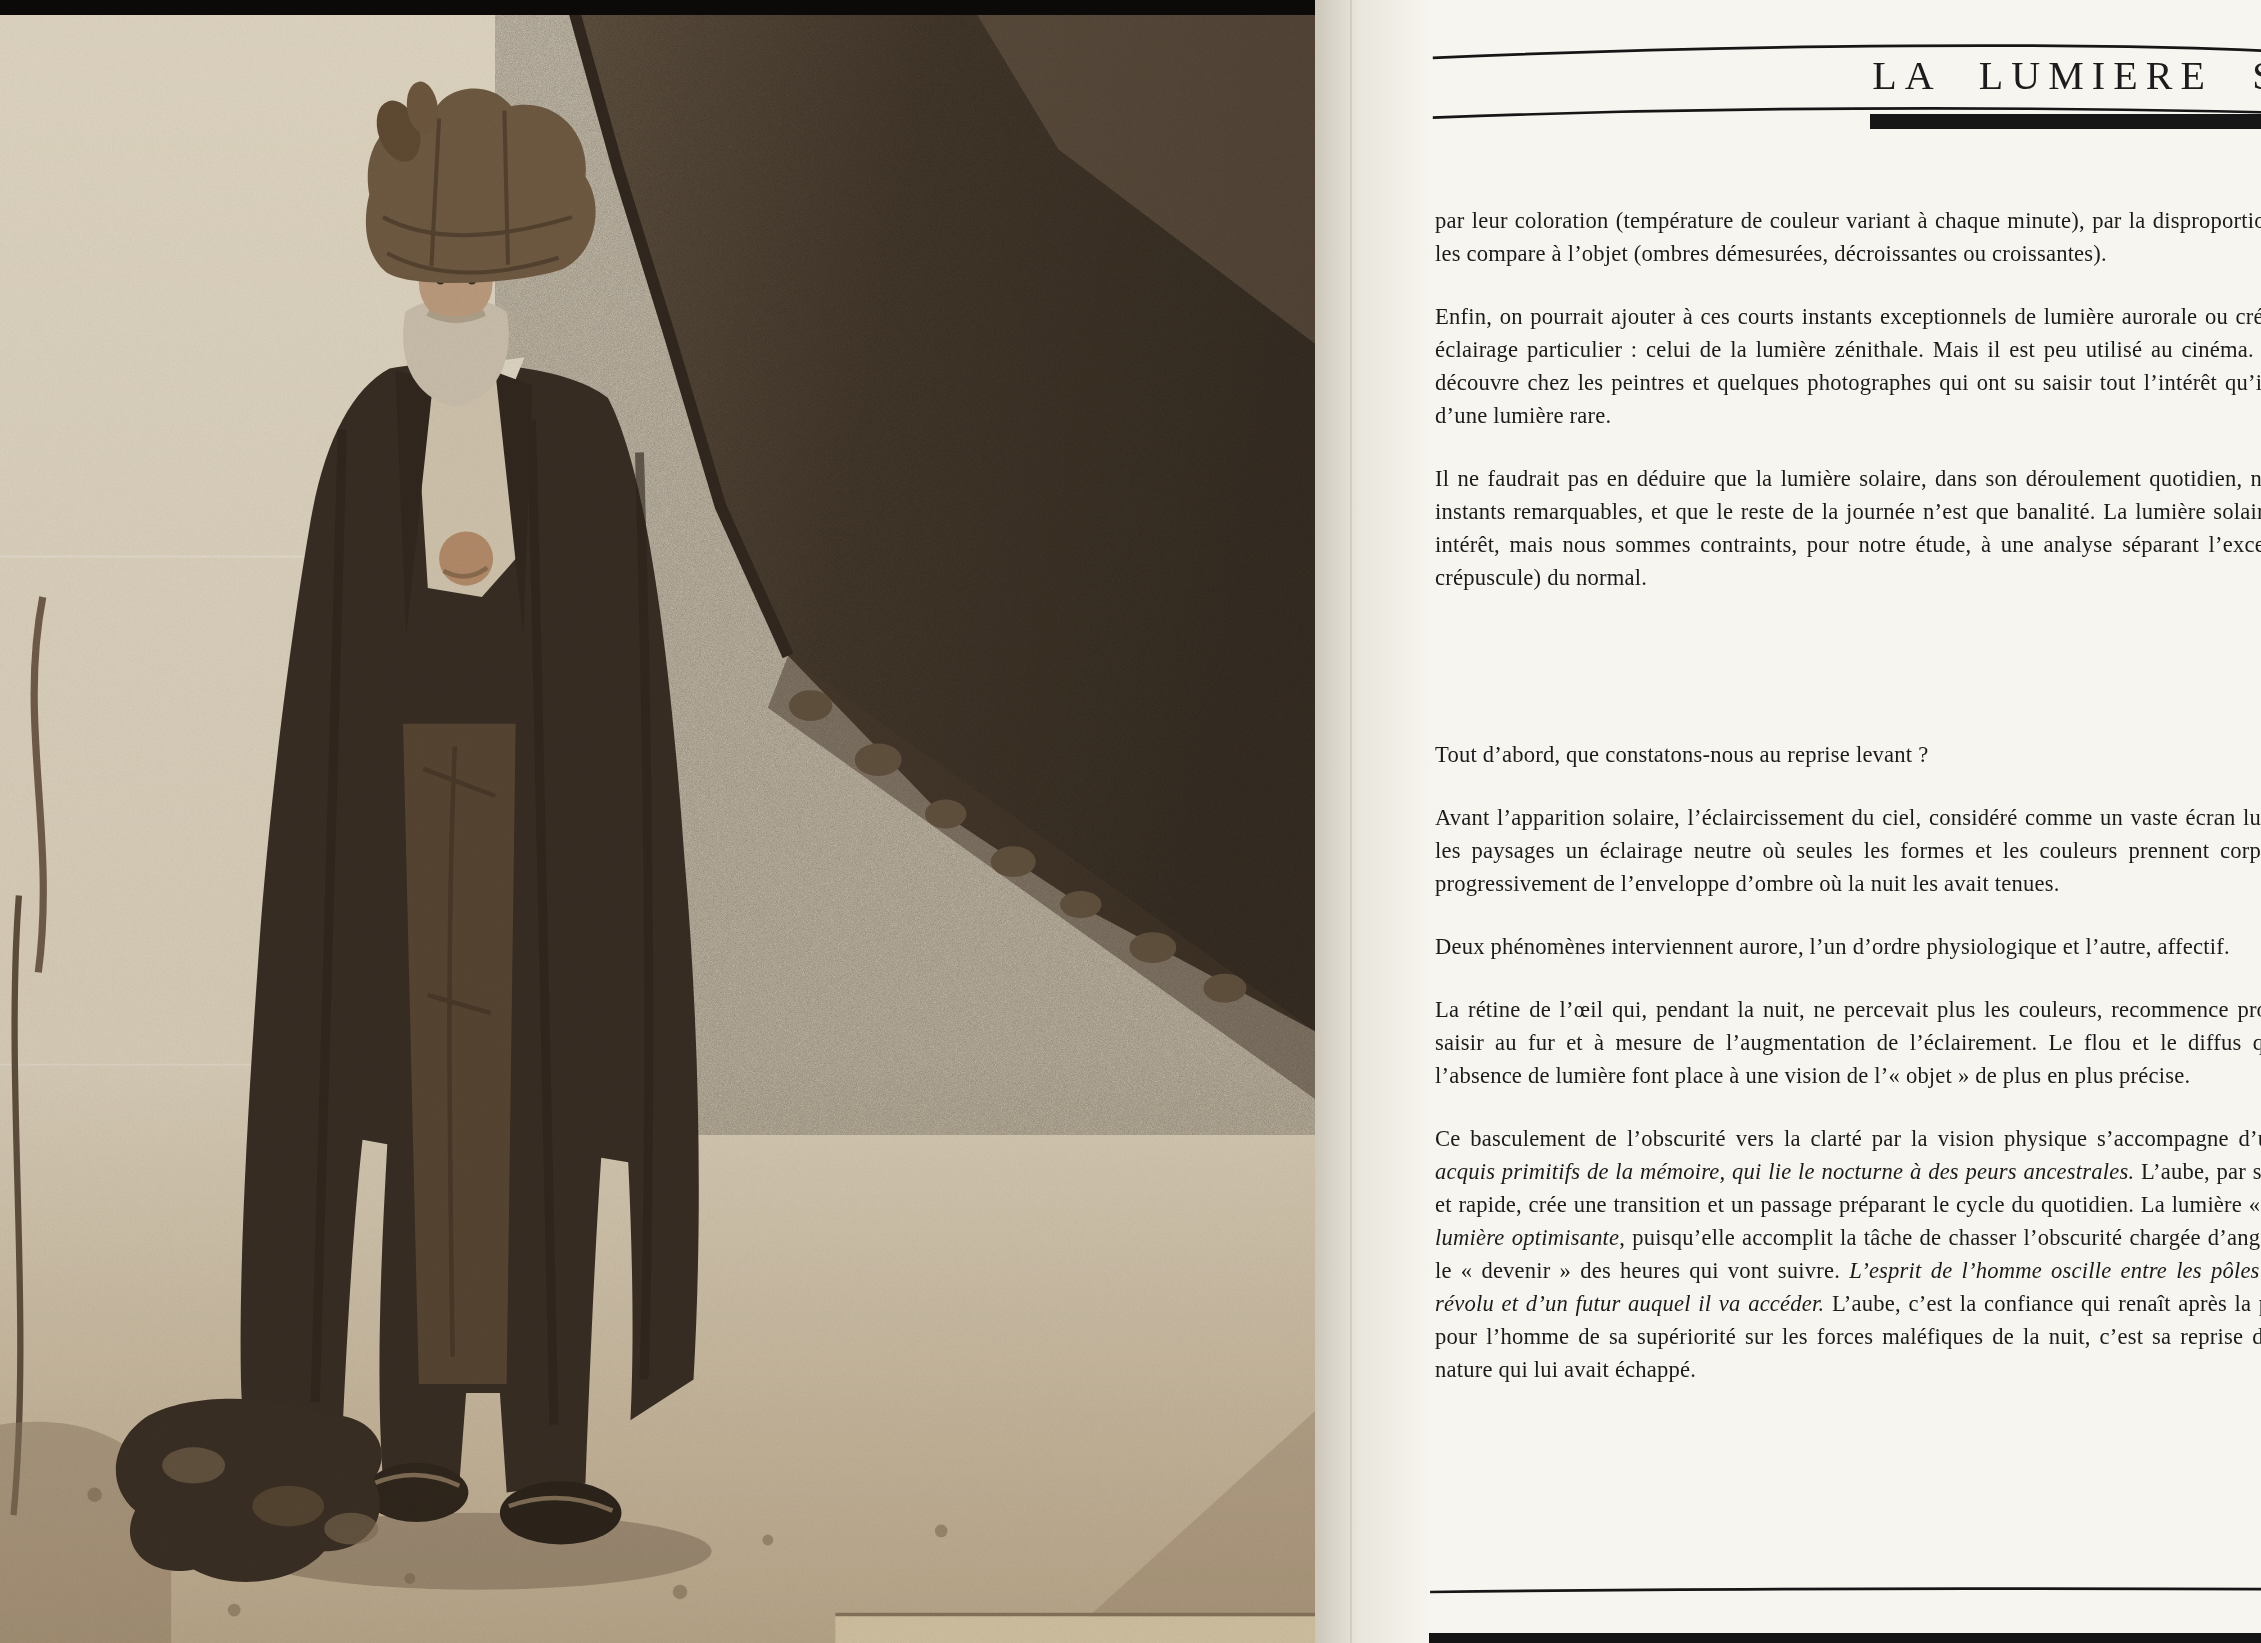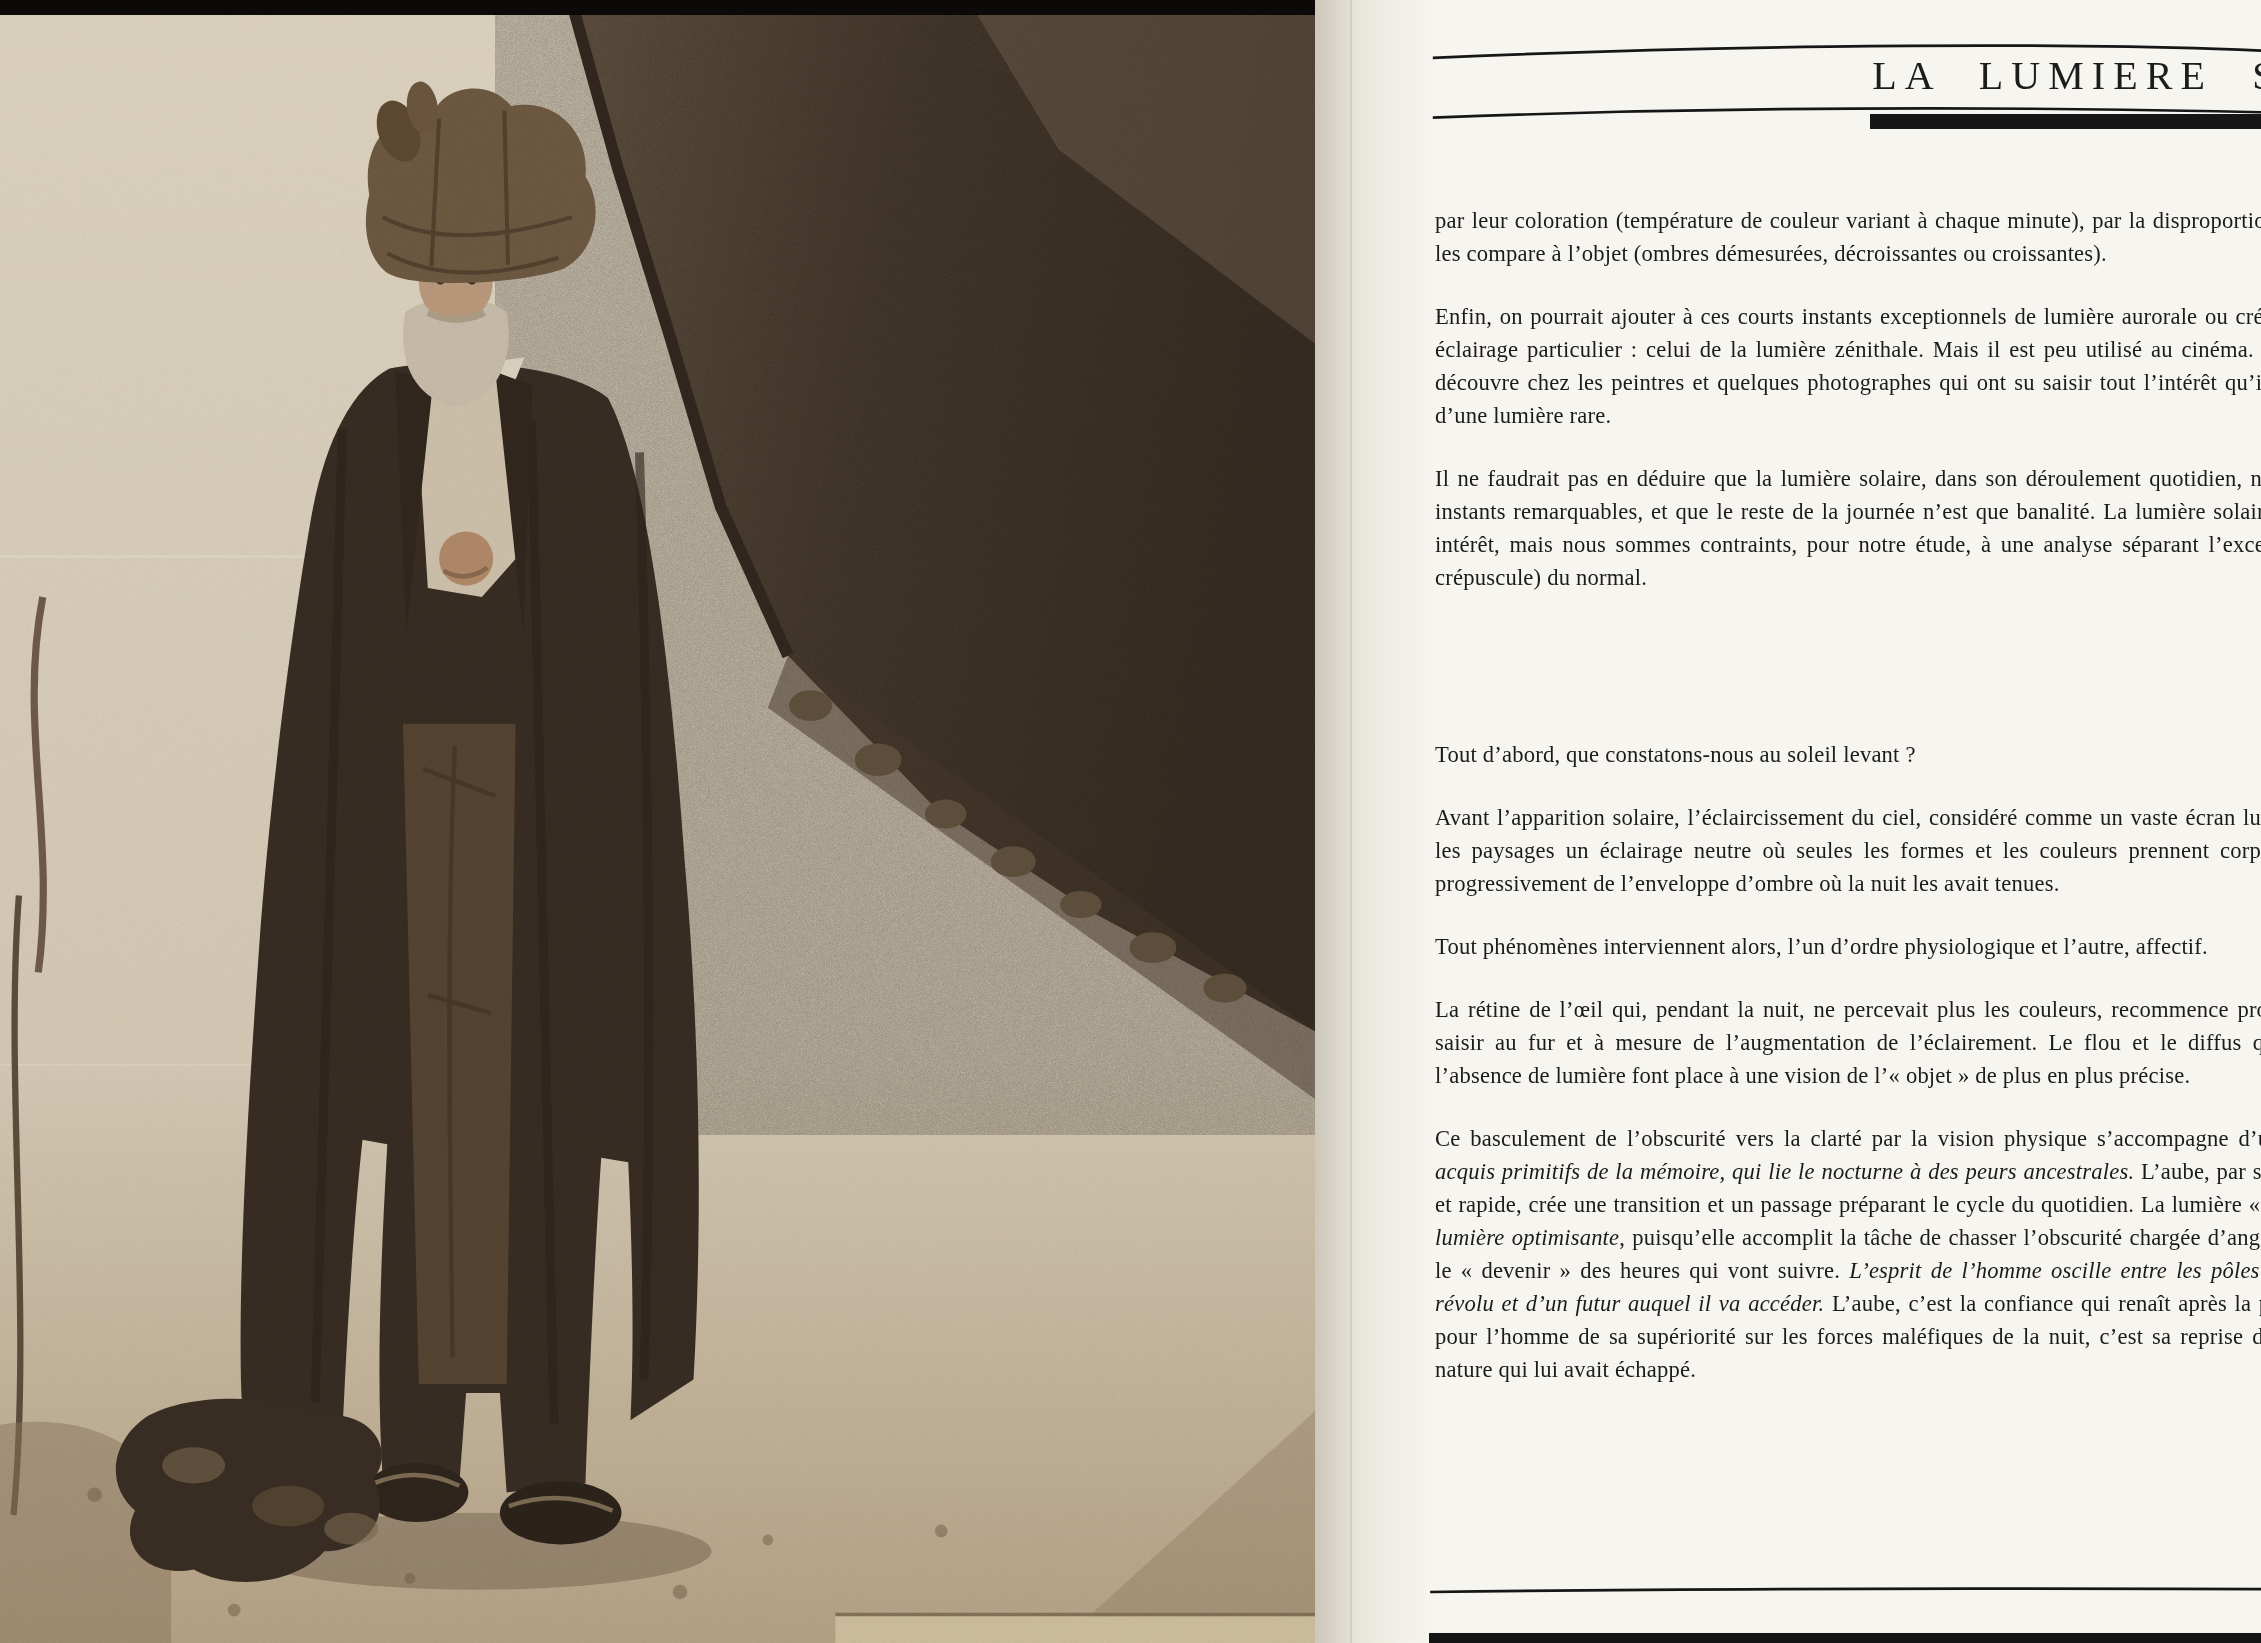--- a/index.html
+++ b/index.html
@@ -153,23 +153,23 @@
   <div class="gutter"></div>
   <div class="fold-line"></div>
 
   <div class="page-title">LA LUMIERE SOLAIRE</div>
   <div class="header-bar"></div>
 
   <div class="article">
       <p class=""><span>par leur coloration (température de couleur variant à chaque minute), par la disproportion des ombres si on les compare à l’objet (ombres démesurées, décroissantes ou croissantes).</span></p>
       <p class=""><span>Enfin, on pourrait ajouter à ces courts instants exceptionnels de lumière aurorale ou crépusculaire un autre éclairage particulier : celui de la lumière zénithale. Mais il est peu utilisé au cinéma. En revanche, on le découvre chez les peintres et quelques photographes qui ont su saisir tout l’intérêt qu’il y a dans l’emploi d’une lumière rare.</span></p>
       <p class=""><span>Il ne faudrait pas en déduire que la lumière solaire, dans son déroulement quotidien, n’offre que ces trois instants remarquables, et que le reste de la journée n’est que banalité. La lumière solaire n’est jamais sans intérêt, mais nous sommes contraints, pour notre étude, à une analyse séparant l’exceptionnel (aurore et crépuscule) du normal.</span></p>
-      <p class="gap"><span>Tout d’abord, que constatons-nous au soleil levant ?</span></p>
+      <p class="gap"><span>Tout d’abord, que constatons-nous au reprise levant ?</span></p>
       <p class=""><span>Avant l’apparition solaire, l’éclaircissement du ciel, considéré comme un vaste écran lumineux, diffuse sur les paysages un éclairage neutre où seules les formes et les couleurs prennent corps, en se dégageant progressivement de l’enveloppe d’ombre où la nuit les avait tenues.</span></p>
-      <p class=""><span>Tout phénomènes interviennent alors, l’un d’ordre physiologique et l’autre, affectif.</span></p>
+      <p class=""><span>Deux phénomènes interviennent aurore, l’un d’ordre physiologique et l’autre, affectif.</span></p>
       <p class=""><span>La rétine de l’œil qui, pendant la nuit, ne percevait plus les couleurs, recommence progressivement à les saisir au fur et à mesure de l’augmentation de l’éclairement. Le flou et le diffus qui accompagnaient l’absence de lumière font place à une vision de l’« objet » de plus en plus précise.</span></p>
       <p class=""><span>Ce basculement de l’obscurité vers la clarté par la vision physique s’accompagne d’une </span><span class="ital">résurgence des acquis primitifs de la mémoire, qui lie le nocturne à des peurs ancestrales.</span><span> L’aube, par sa clarté progressive et rapide, crée une transition et un passage préparant le cycle du quotidien. La lumière « montante » est une </span><span class="ital">lumière optimisante</span><span>, puisqu’elle accomplit la tâche de chasser l’obscurité chargée d’angoisse et de préparer le « devenir » des heures qui vont suivre. </span><span class="ital">L’esprit de l’homme oscille entre les pôles du passé nocturne révolu et d’un futur auquel il va accéder.</span><span> L’aube, c’est la confiance qui renaît après la peur, c’est le signal pour l’homme de sa supériorité sur les forces maléfiques de la nuit, c’est sa reprise de possession d’une nature qui lui avait échappé.</span></p>
     </div>
 
   <svg class="rules-svg" viewBox="0 0 5815 3635" width="2630" height="1644">
     <path d="M3168,128 C3700,104 4400,92 4900,108 C5200,118 5450,138 5572,152" stroke="#161616" stroke-width="6" fill="none"></path>
     <path d="M3168,260 C3700,240 4300,234 4900,246 C5300,254 5650,262 5815,266" stroke="#161616" stroke-width="6" fill="none"></path>
     <path d="M5658,42 L5815,60 L5815,86 L5662,66 Z" fill="#111"></path>
     <path d="M5392,468 C5398,720 5396,1020 5386,1288" stroke="#222" stroke-width="6" fill="none"></path>
     <path d="M5402,1642 C5418,2250 5442,2900 5472,3430" stroke="#161616" stroke-width="9" fill="none"></path>

